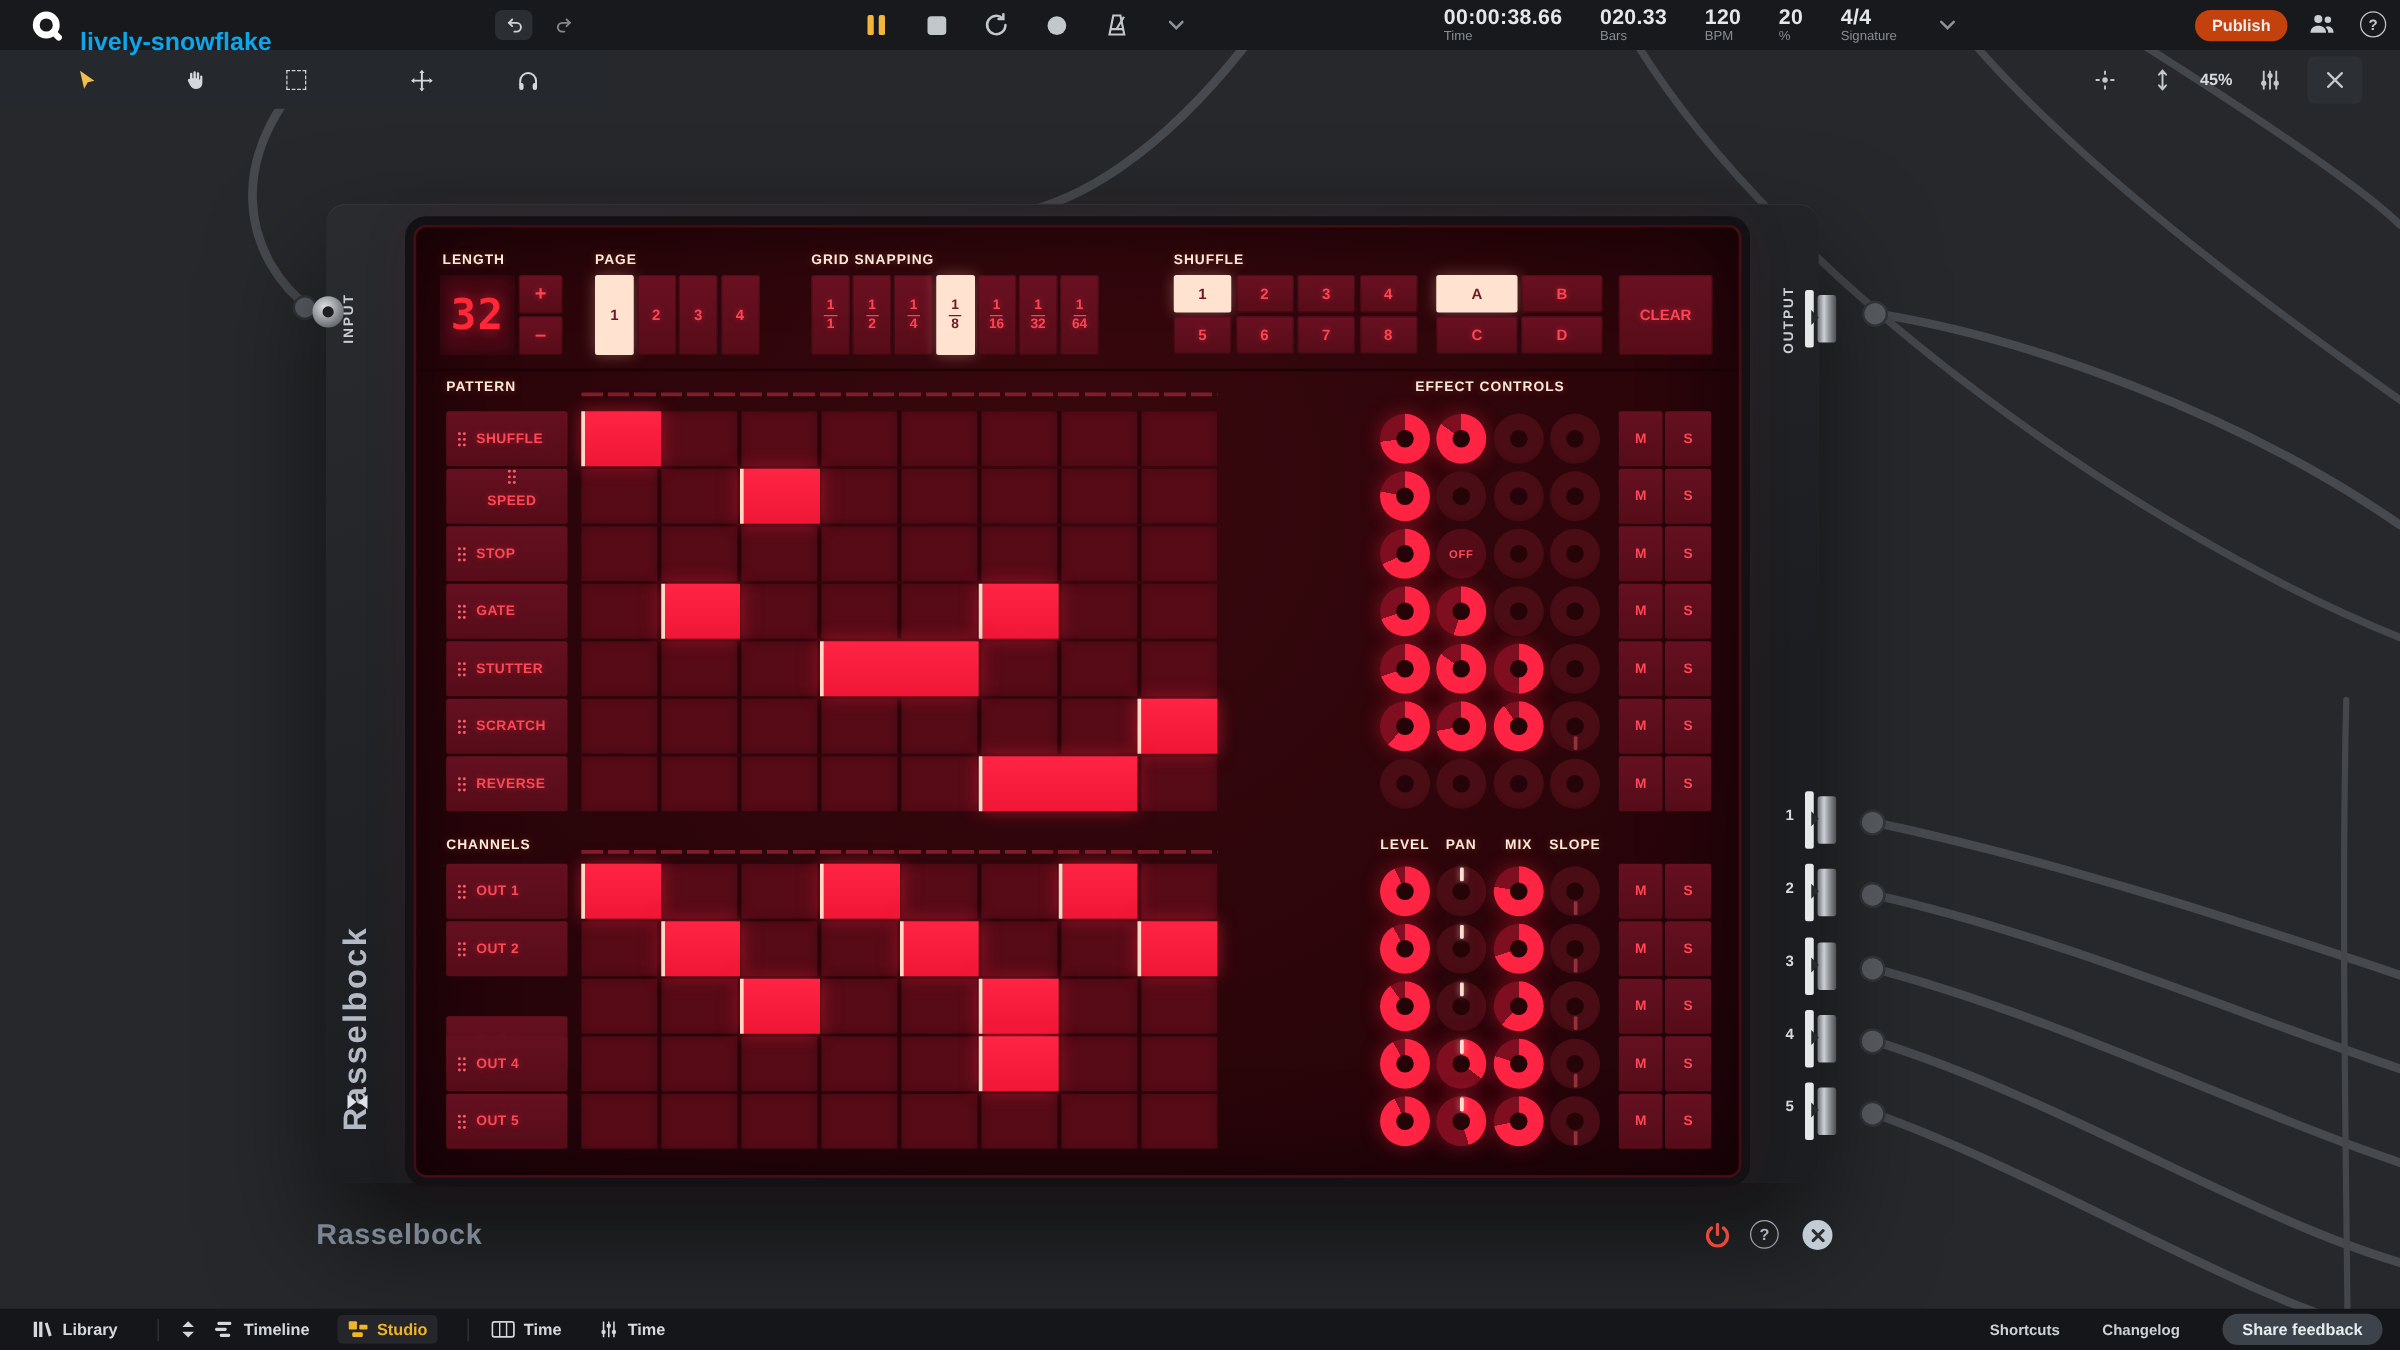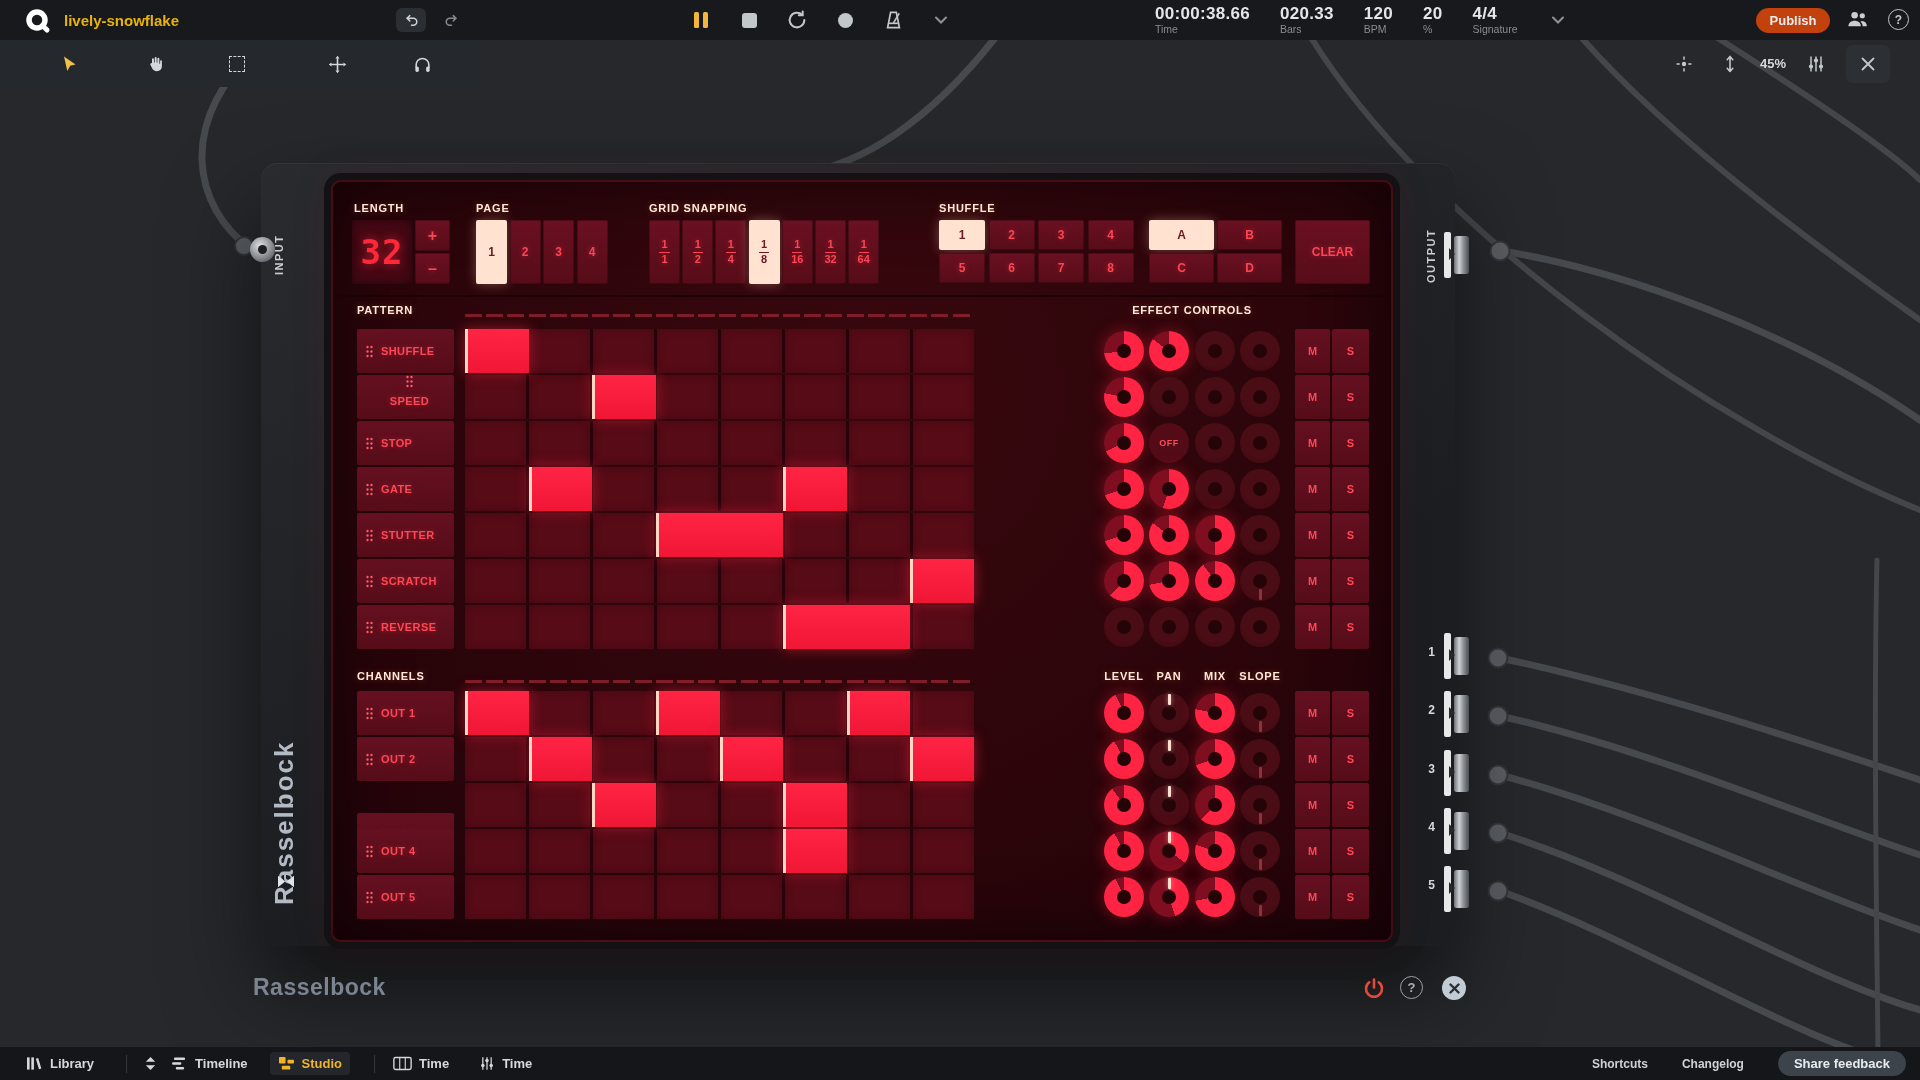--- a/index.html
+++ b/index.html
@@ -4,21 +4,21 @@
 <style>
   html,body{margin:0;padding:0;background:#101113;}
   #app{position:relative;width:1920px;height:1080px;overflow:hidden;background:#26282b;
        font-family:"Liberation Sans",sans-serif;-webkit-font-smoothing:antialiased;}
   .abs{position:absolute;}
   svg{display:block;}
 
   
   #topbar{left:0;top:0;width:1920px;height:40px;background:#17191c;z-index:30;}
   #logo{left:24px;top:7px;}
-  #project-name{left:64px;top:12px;font-size:15px;font-weight:700;color:#eab308;}
+  #project-name{left:64px;top:23px;font-size:20px;font-weight:700;color:#0ea5e9;}
   .hist-btn{top:8px;width:30px;height:24px;border-radius:6px;display:flex;align-items:center;justify-content:center;}
   #undo-btn{left:396px;background:#2b2e33;}
   #redo-btn{left:436px;opacity:.6;}
   #transport{left:690px;top:0;height:40px;display:flex;align-items:center;gap:26px;}
   .tr-icon{display:flex;align-items:center;justify-content:center;width:22px;height:22px;}
   .pausebars{display:flex;gap:4px;}
   .pausebars i{width:5px;height:16px;background:#f2b63c;border-radius:1.5px;}
   .stopsq{width:15px;height:15px;background:#c2c7cc;border-radius:3px;}
   .reccirc{width:15px;height:15px;background:#c2c7cc;border-radius:50%;}
   #stats{left:1155px;top:0;height:40px;display:flex;align-items:center;gap:30px;}

